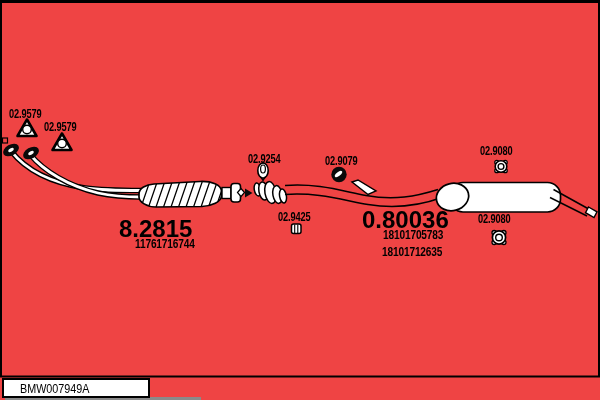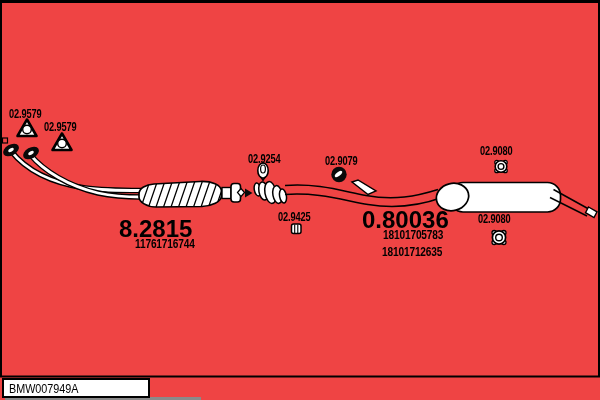--- a/index.html
+++ b/index.html
@@ -15,21 +15,21 @@
   .lbl-s { font-size:12.5px; transform:scaleX(0.74); letter-spacing:-0.2px; }
   .lbl-m { font-size:13.5px; transform:scaleX(0.75); letter-spacing:-0.2px; }
   .lbl-b { font-size:24px; letter-spacing:0; }
   .id-shadow {
     position:absolute; left:5px; top:397px; width:196px; height:3px;
     background:#8a8a8a;
   }
   .id-box {
     position:absolute; left:2px; top:378px; width:148px; height:20px;
     border:2px solid #000; box-sizing:border-box; background:#fff;
-    display:flex; align-items:center; padding-left:5px;
+    display:flex; align-items:center; padding-left:16px;
   }
   .id-box span {
     font-size:13px; font-weight:400; transform:scaleX(0.83);
     transform-origin:0 50%; white-space:nowrap; color:#000;
   }
 </style>
 </head>
 <body>
 
 <div class="frame">

